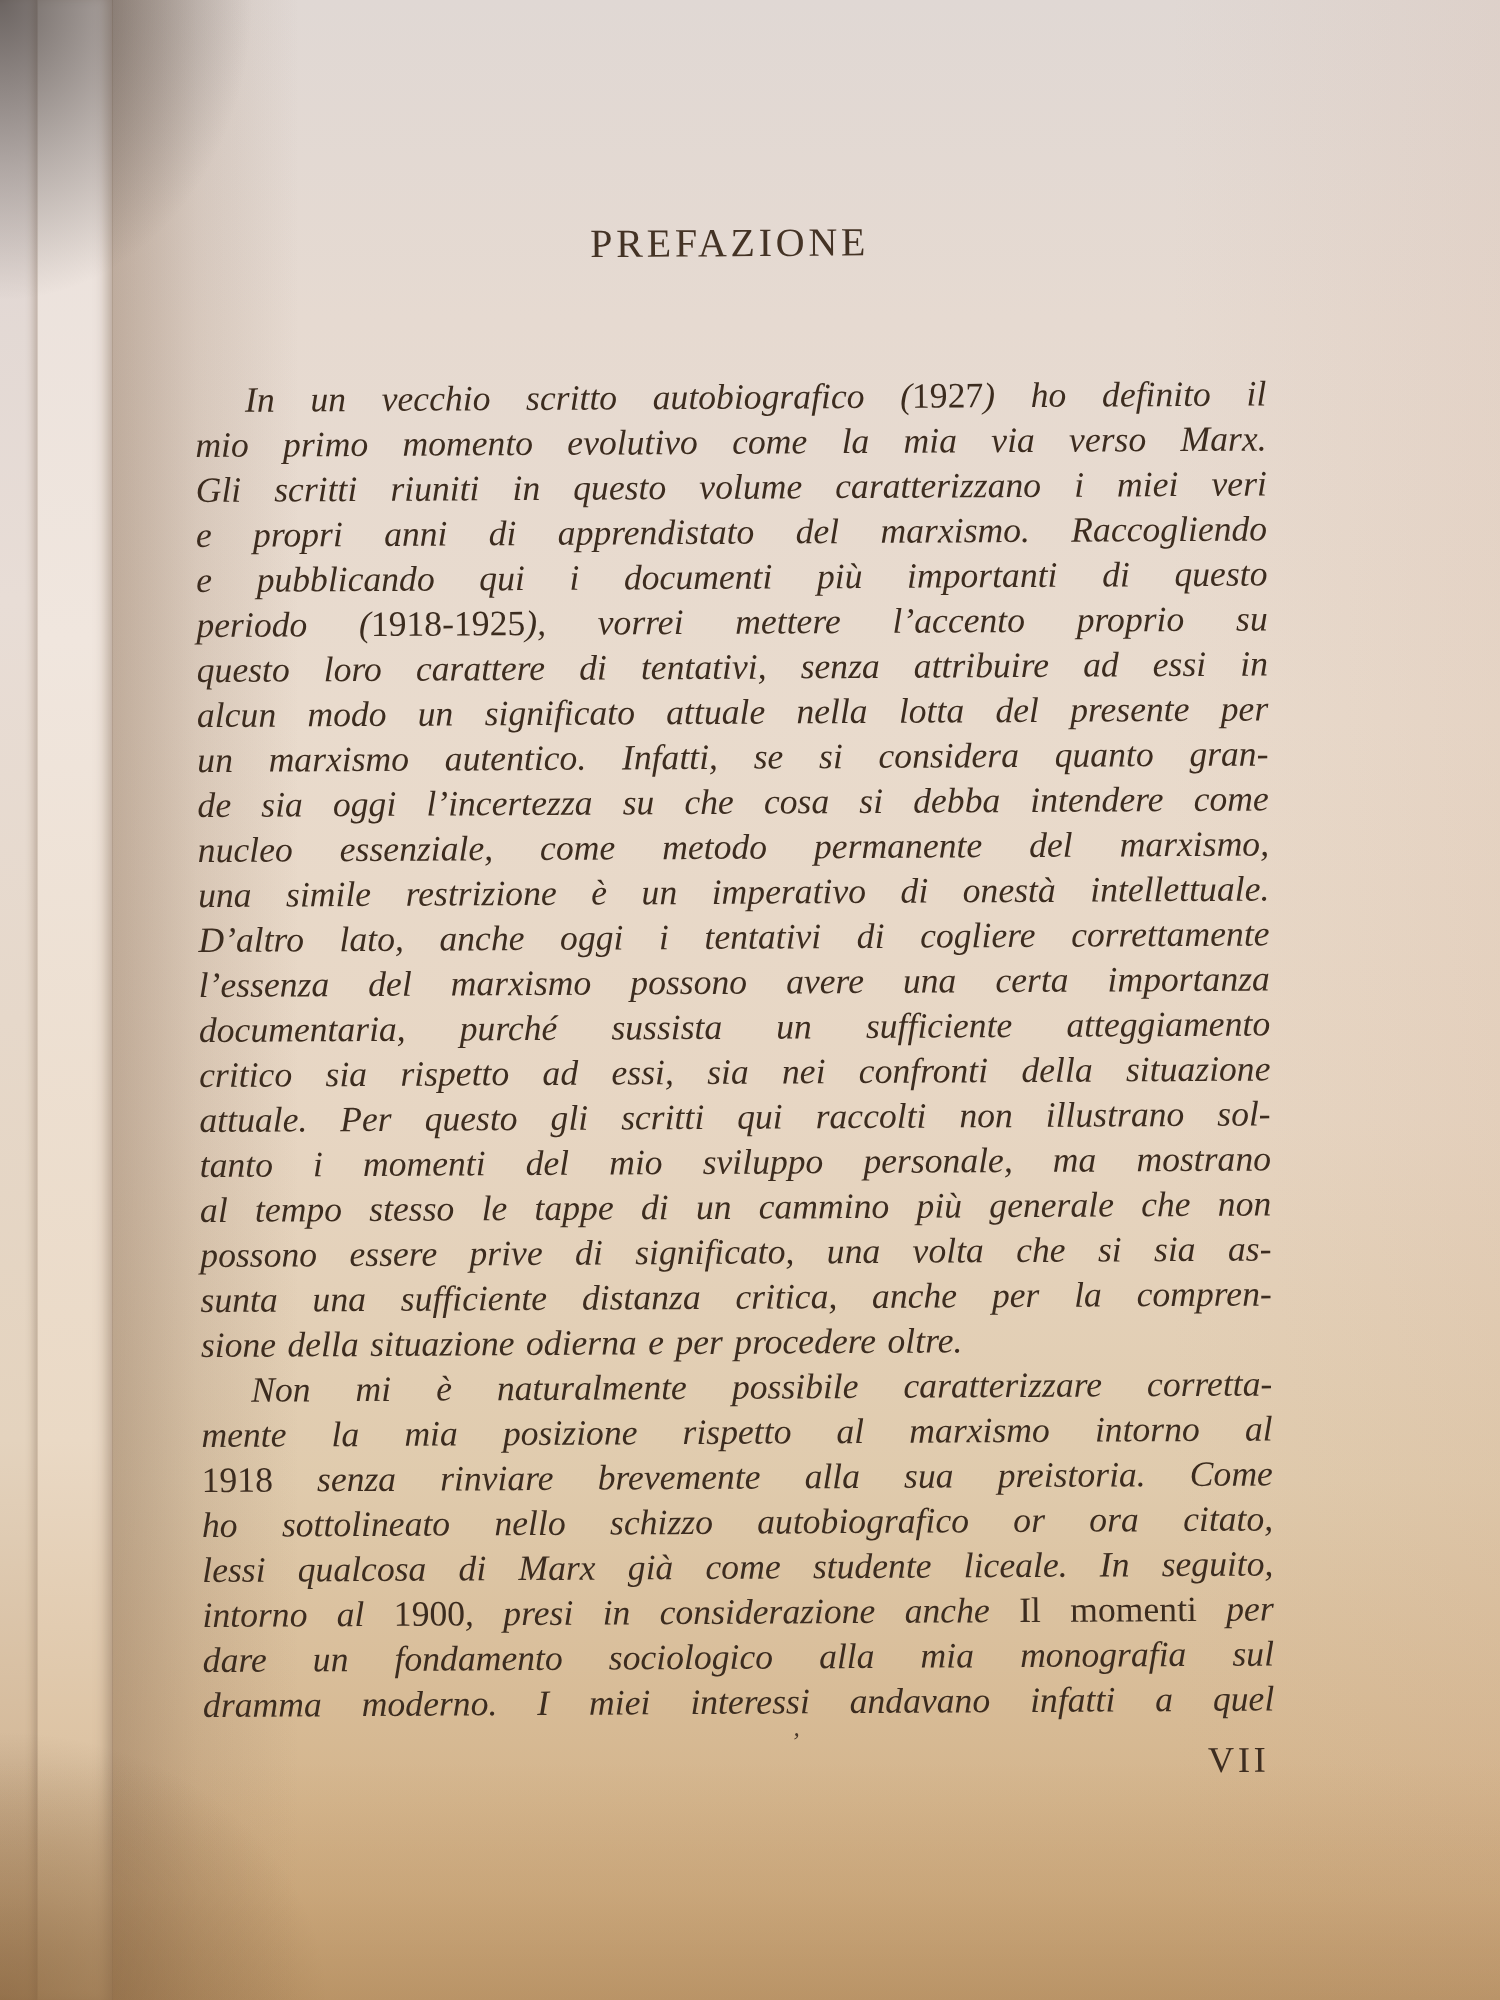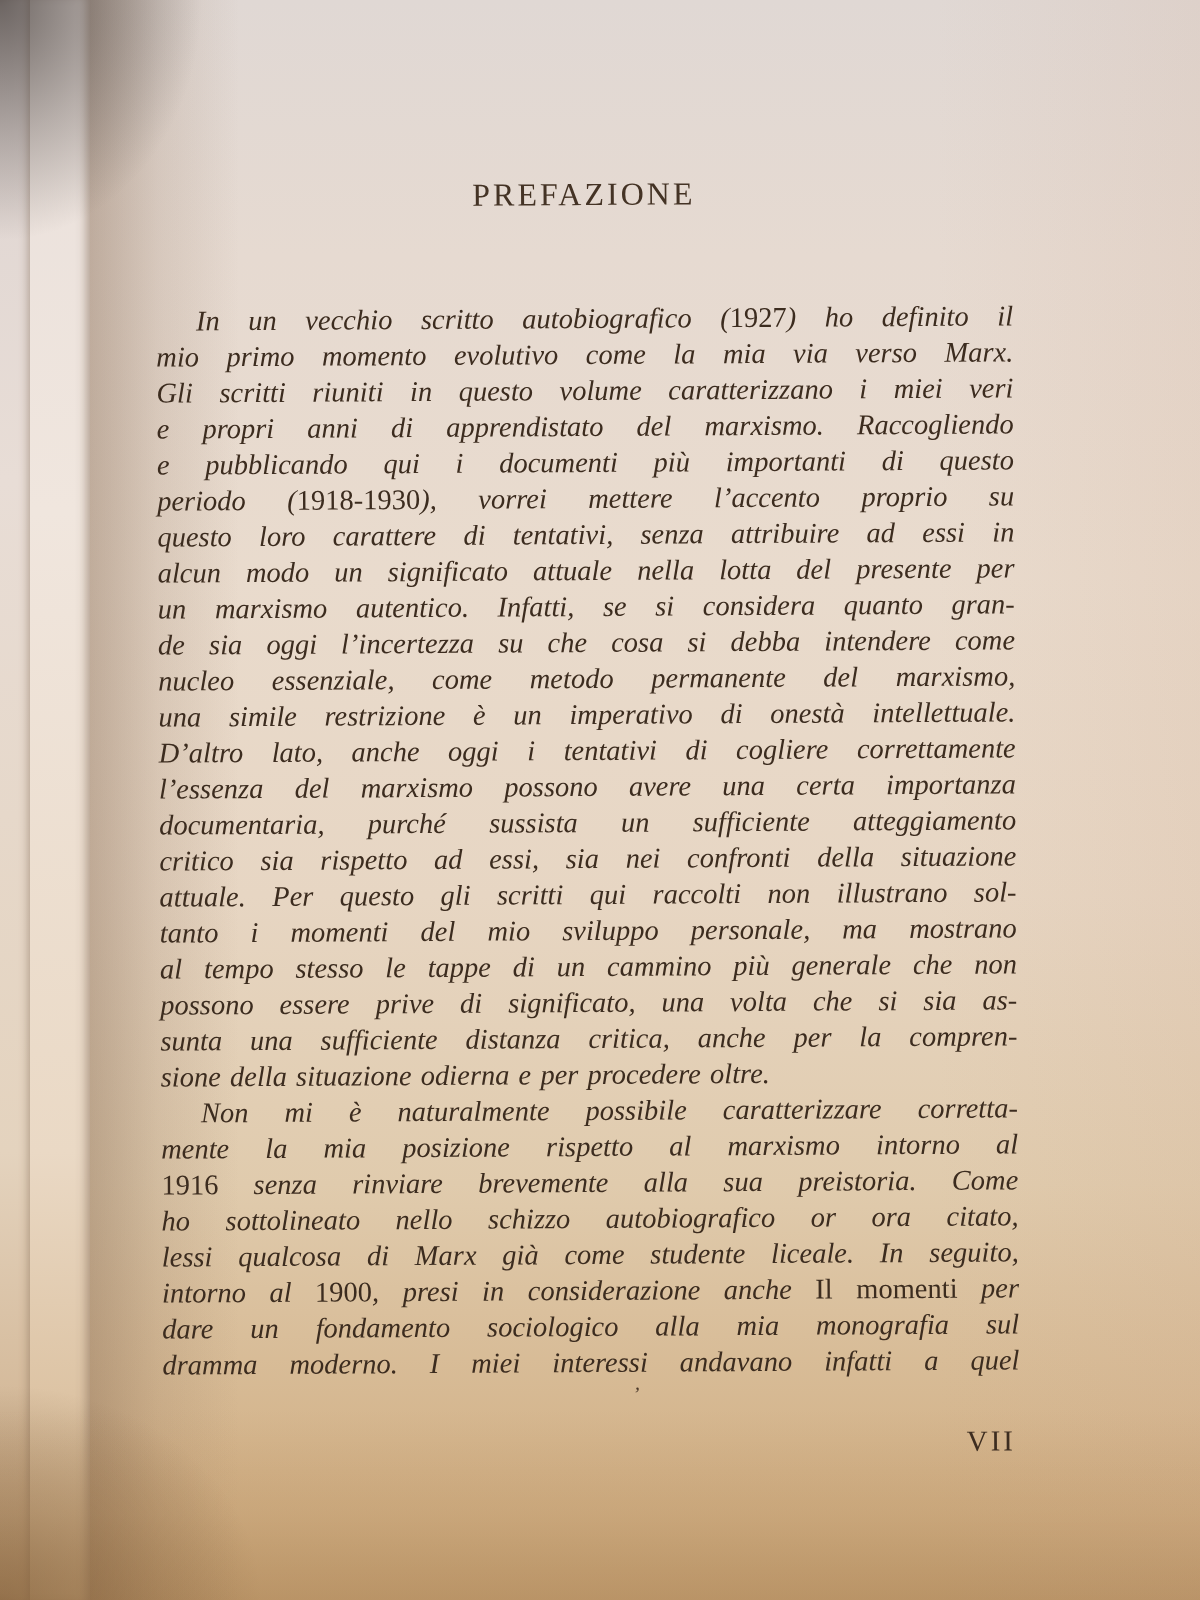--- a/index.html
+++ b/index.html
@@ -70,21 +70,21 @@
   .text-block {
     position:absolute; top:301px; left:0; right:0;
     font-style:italic; font-size:28.5px; line-height:36px; word-spacing:2px;
   }
   .line { text-align:justify; text-align-last:justify; }
   .line.noja { text-align-last:left; }
   .line.indent { text-indent:40px; }
   .rom { font-style:normal; }
   .page-number {
     position:absolute; top:1395px; right:4px;
-    font-style:normal; font-size:29px; letter-spacing:3px; color:#3d2d20;margin-top:32px;
+    font-style:normal; font-size:29px; letter-spacing:3px; color:#3d2d20;
   }
   .stray-mark {
     position:absolute; top:1383px; left:470px;
     font-size:20px; font-style:italic; color:#4a382a;
   }
 </style>
 </head>
 <body>
 
 <div class="photo">
@@ -98,40 +98,40 @@
   <div class="bottom-shade"></div>
 
   <div class="content">
     <h1 class="title">PREFAZIONE</h1>
     <div class="text-block">
         <div class="line indent">In un vecchio scritto autobiografico (<span class="rom">1927</span>) ho definito il</div>
         <div class="line">mio primo momento evolutivo come la mia via verso Marx.</div>
         <div class="line">Gli scritti riuniti in questo volume caratterizzano i miei veri</div>
         <div class="line">e propri anni di apprendistato del marxismo. Raccogliendo</div>
         <div class="line">e pubblicando qui i documenti più importanti di questo</div>
-        <div class="line">periodo (<span class="rom">1918-1930</span>), vorrei mettere l’accento proprio su</div>
+        <div class="line">periodo (<span class="rom">1918-1925</span>), vorrei mettere l’accento proprio su</div>
         <div class="line">questo loro carattere di tentativi, senza attribuire ad essi in</div>
         <div class="line">alcun modo un significato attuale nella lotta del presente per</div>
         <div class="line">un marxismo autentico. Infatti, se si considera quanto gran-</div>
         <div class="line">de sia oggi l’incertezza su che cosa si debba intendere come</div>
         <div class="line">nucleo essenziale, come metodo permanente del marxismo,</div>
         <div class="line">una simile restrizione è un imperativo di onestà intellettuale.</div>
         <div class="line">D’altro lato, anche oggi i tentativi di cogliere correttamente</div>
         <div class="line">l’essenza del marxismo possono avere una certa importanza</div>
         <div class="line">documentaria, purché sussista un sufficiente atteggiamento</div>
         <div class="line">critico sia rispetto ad essi, sia nei confronti della situazione</div>
         <div class="line">attuale. Per questo gli scritti qui raccolti non illustrano sol-</div>
         <div class="line">tanto i momenti del mio sviluppo personale, ma mostrano</div>
         <div class="line">al tempo stesso le tappe di un cammino più generale che non</div>
         <div class="line">possono essere prive di significato, una volta che si sia as-</div>
         <div class="line">sunta una sufficiente distanza critica, anche per la compren-</div>
         <div class="line noja">sione della situazione odierna e per procedere oltre.</div>
         <div class="line indent">Non mi è naturalmente possibile caratterizzare corretta-</div>
         <div class="line">mente la mia posizione rispetto al marxismo intorno al</div>
-        <div class="line"><span class="rom">1916</span> senza rinviare brevemente alla sua preistoria. Come</div>
+        <div class="line"><span class="rom">1918</span> senza rinviare brevemente alla sua preistoria. Come</div>
         <div class="line">ho sottolineato nello schizzo autobiografico or ora citato,</div>
         <div class="line">lessi qualcosa di Marx già come studente liceale. In seguito,</div>
         <div class="line">intorno al <span class="rom">1900</span>, presi in considerazione anche <span class="rom">Il momenti</span> per</div>
         <div class="line">dare un fondamento sociologico alla mia monografia sul</div>
         <div class="line">dramma moderno. I miei interessi andavano infatti a quel</div>
       </div>
     <div class="stray-mark">’</div>
     <div class="page-number">VII</div>
   </div>
 </div>

